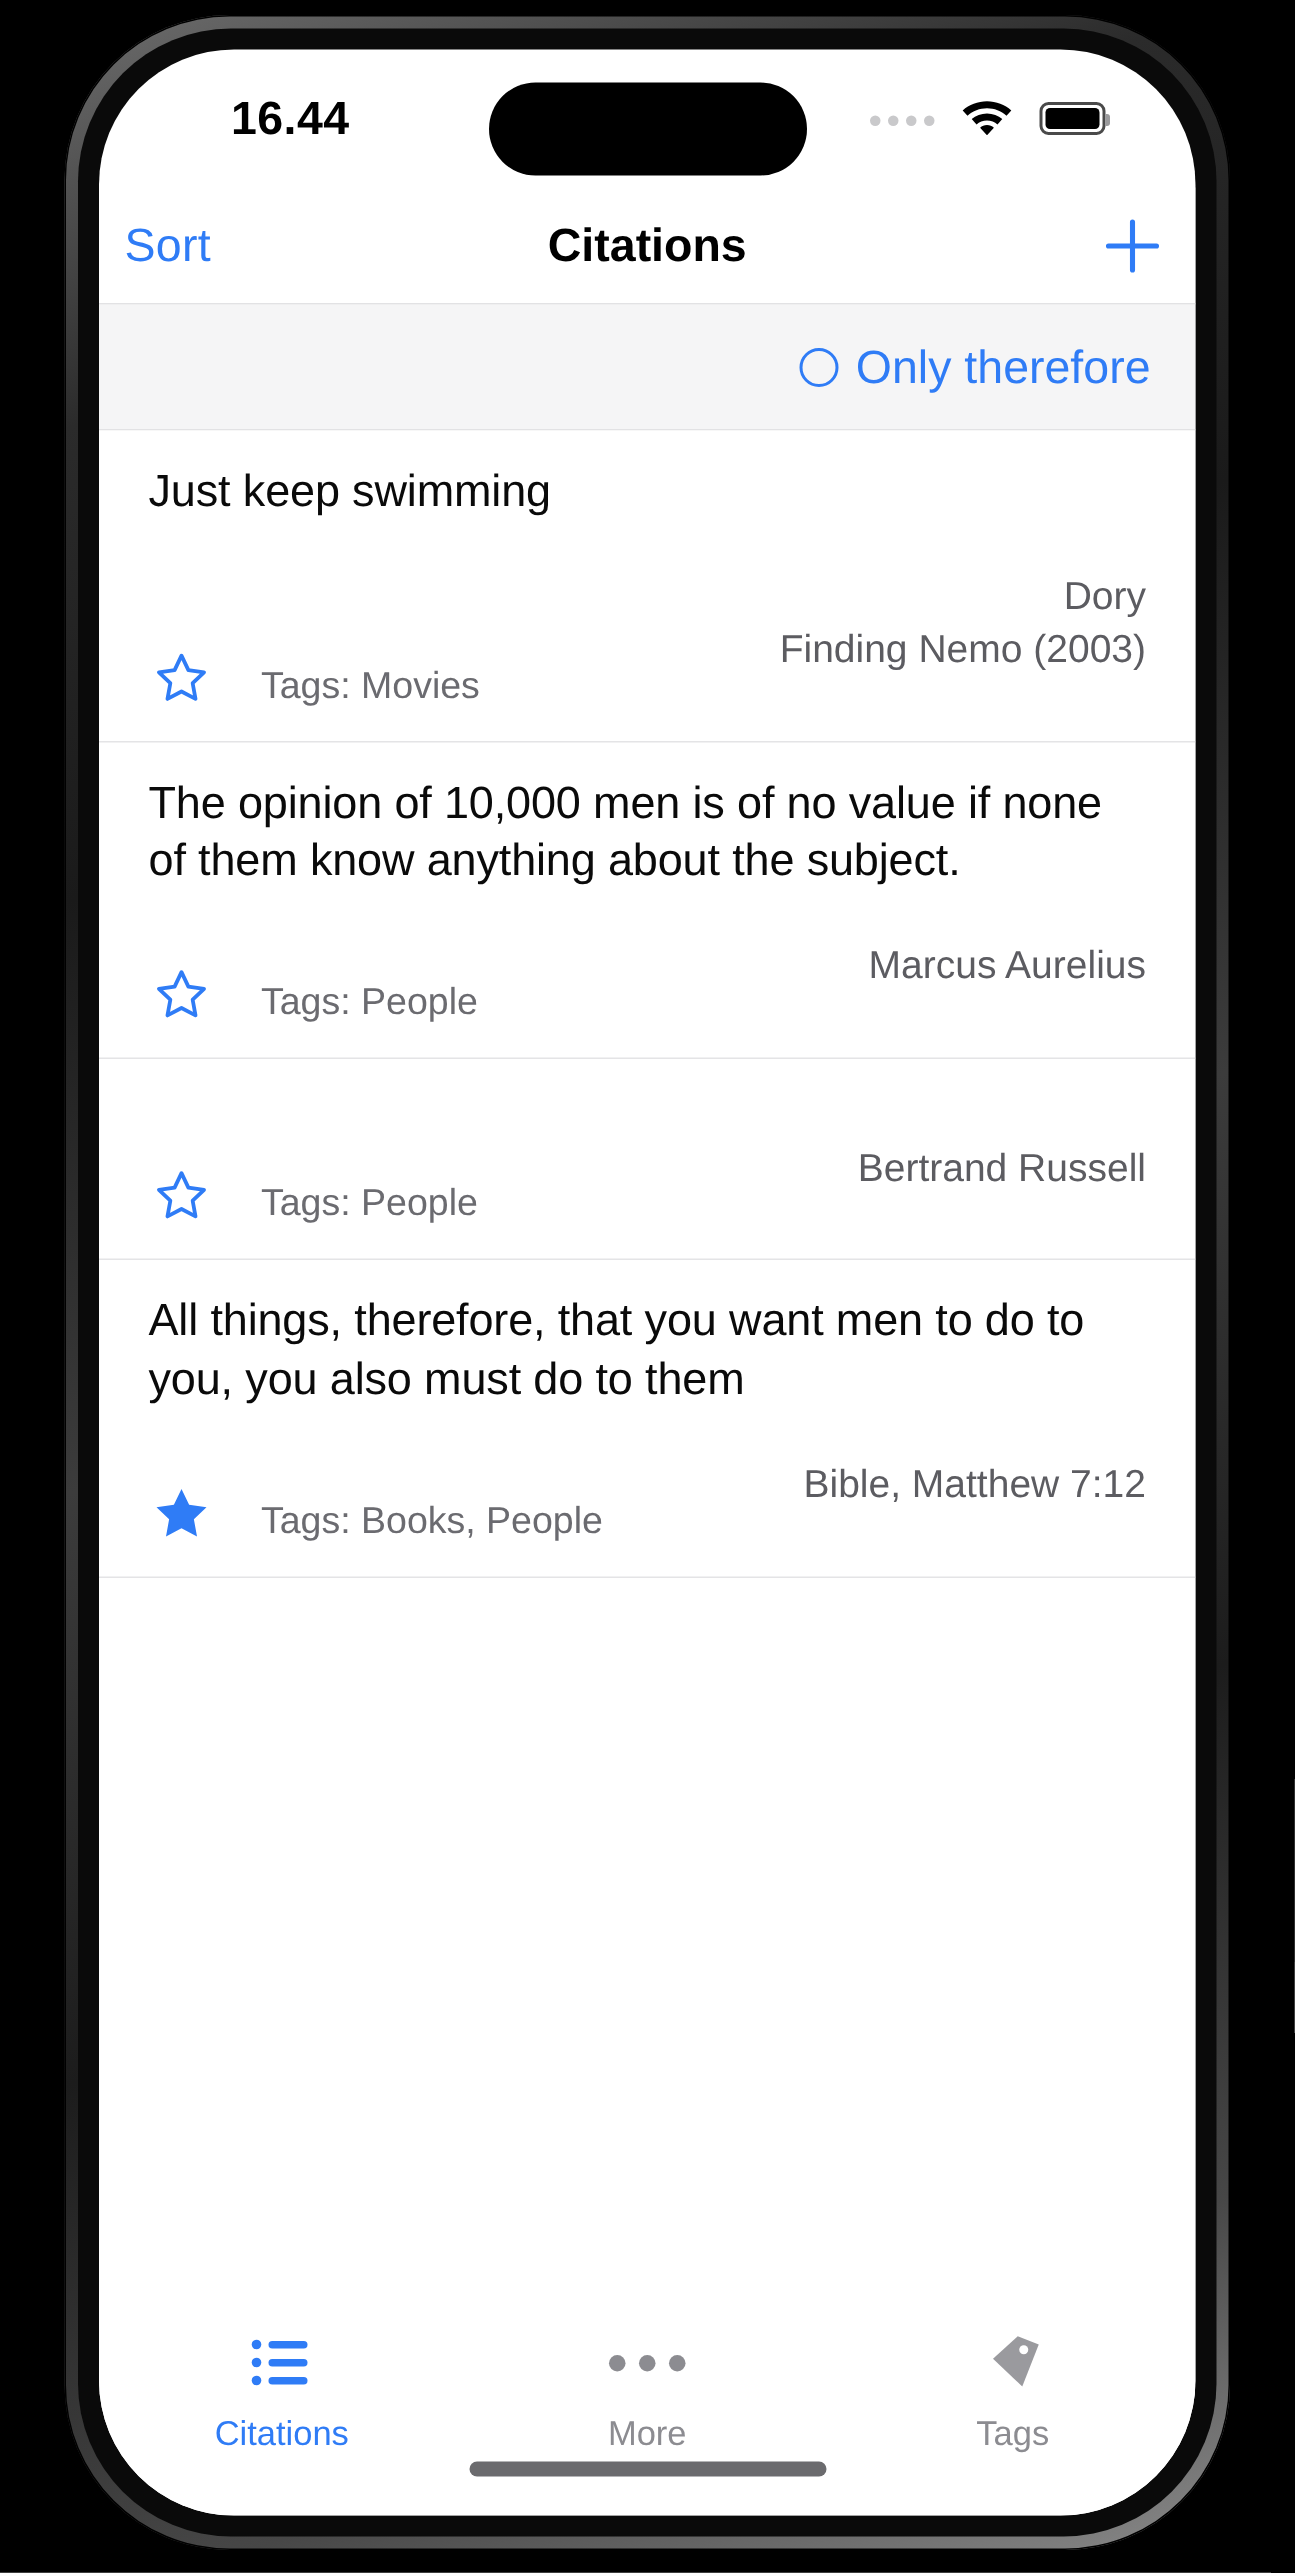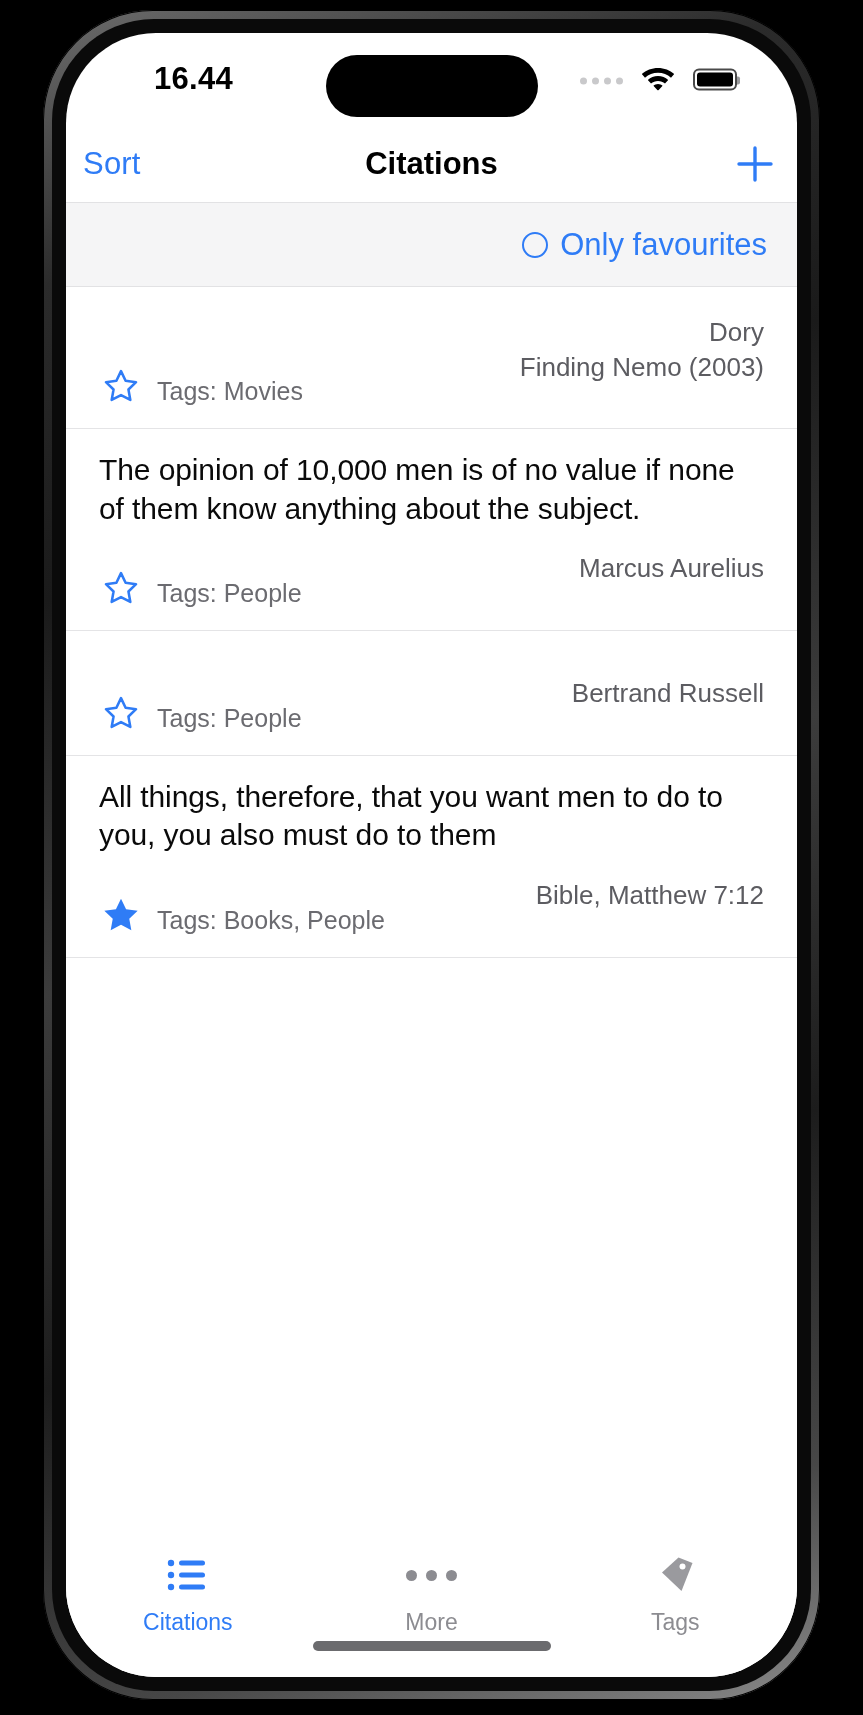--- a/index.html
+++ b/index.html
@@ -220,21 +220,21 @@
   .row-meta {
     display: flex;
     align-items: flex-end;
     justify-content: space-between;
     margin-top: 6px;
     min-height: 86px;
   }
   .row-left {
     display: flex;
     align-items: flex-end;
-    gap: 14px;
+    gap: 31px;
     padding-bottom: 10px;
   }
   .star-wrap {
     width: 44px;
     height: 44px;
     display: flex;
     align-items: center;
     justify-content: center;
     flex: 0 0 auto;
   }
@@ -244,20 +244,21 @@
     padding-bottom: 2px;
     white-space: nowrap;
   }
   .row-right {
     text-align: right;
     font-size: 26px;
     color: #5c5c61;
     line-height: 1.33;
     padding-bottom: 34px;
     white-space: nowrap;
+    margin-top: 27px;
   }
   .row-right .src { display: block; }
 
   
   .tab-bar {
     height: 150px;
     background: #ffffff;
     display: flex;
     align-items: flex-start;
     padding-top: 26px;
@@ -349,27 +350,28 @@
             <div class="nav-plus">
               <svg width="42" height="42" viewBox="0 0 42 42">
                 <path d="M21 5 L21 37 M5 21 L37 21" stroke="#2f7cf6" stroke-width="3.4" stroke-linecap="round"></path>
               </svg>
             </div>
           </div>
 
           <div class="filter-bar">
             <div class="fav-toggle">
               <span class="fav-circle"></span>
-              <span>Only favourites</span>
+              <span>Only therefore</span>
             </div>
           </div>
 
           <div class="list">
 
             <div class="row">
+              <div class="row-text">Just keep swimming</div>
               <div class="row-meta">
                 <div class="row-left">
                   <span class="star-wrap">
                     <svg width="38" height="38" viewBox="0 0 24 24">
                       <path d="M12 2.6l2.9 6.1 6.6.9-4.8 4.6 1.2 6.6L12 17.7 6.1 20.8l1.2-6.6L2.5 9.6l6.6-.9z" fill="none" stroke="#2f7cf6" stroke-width="1.6" stroke-linejoin="round"></path>
                     </svg>
                   </span>
                   <span class="tags-txt">Tags: Movies</span>
                 </div>
                 <div class="row-right">

